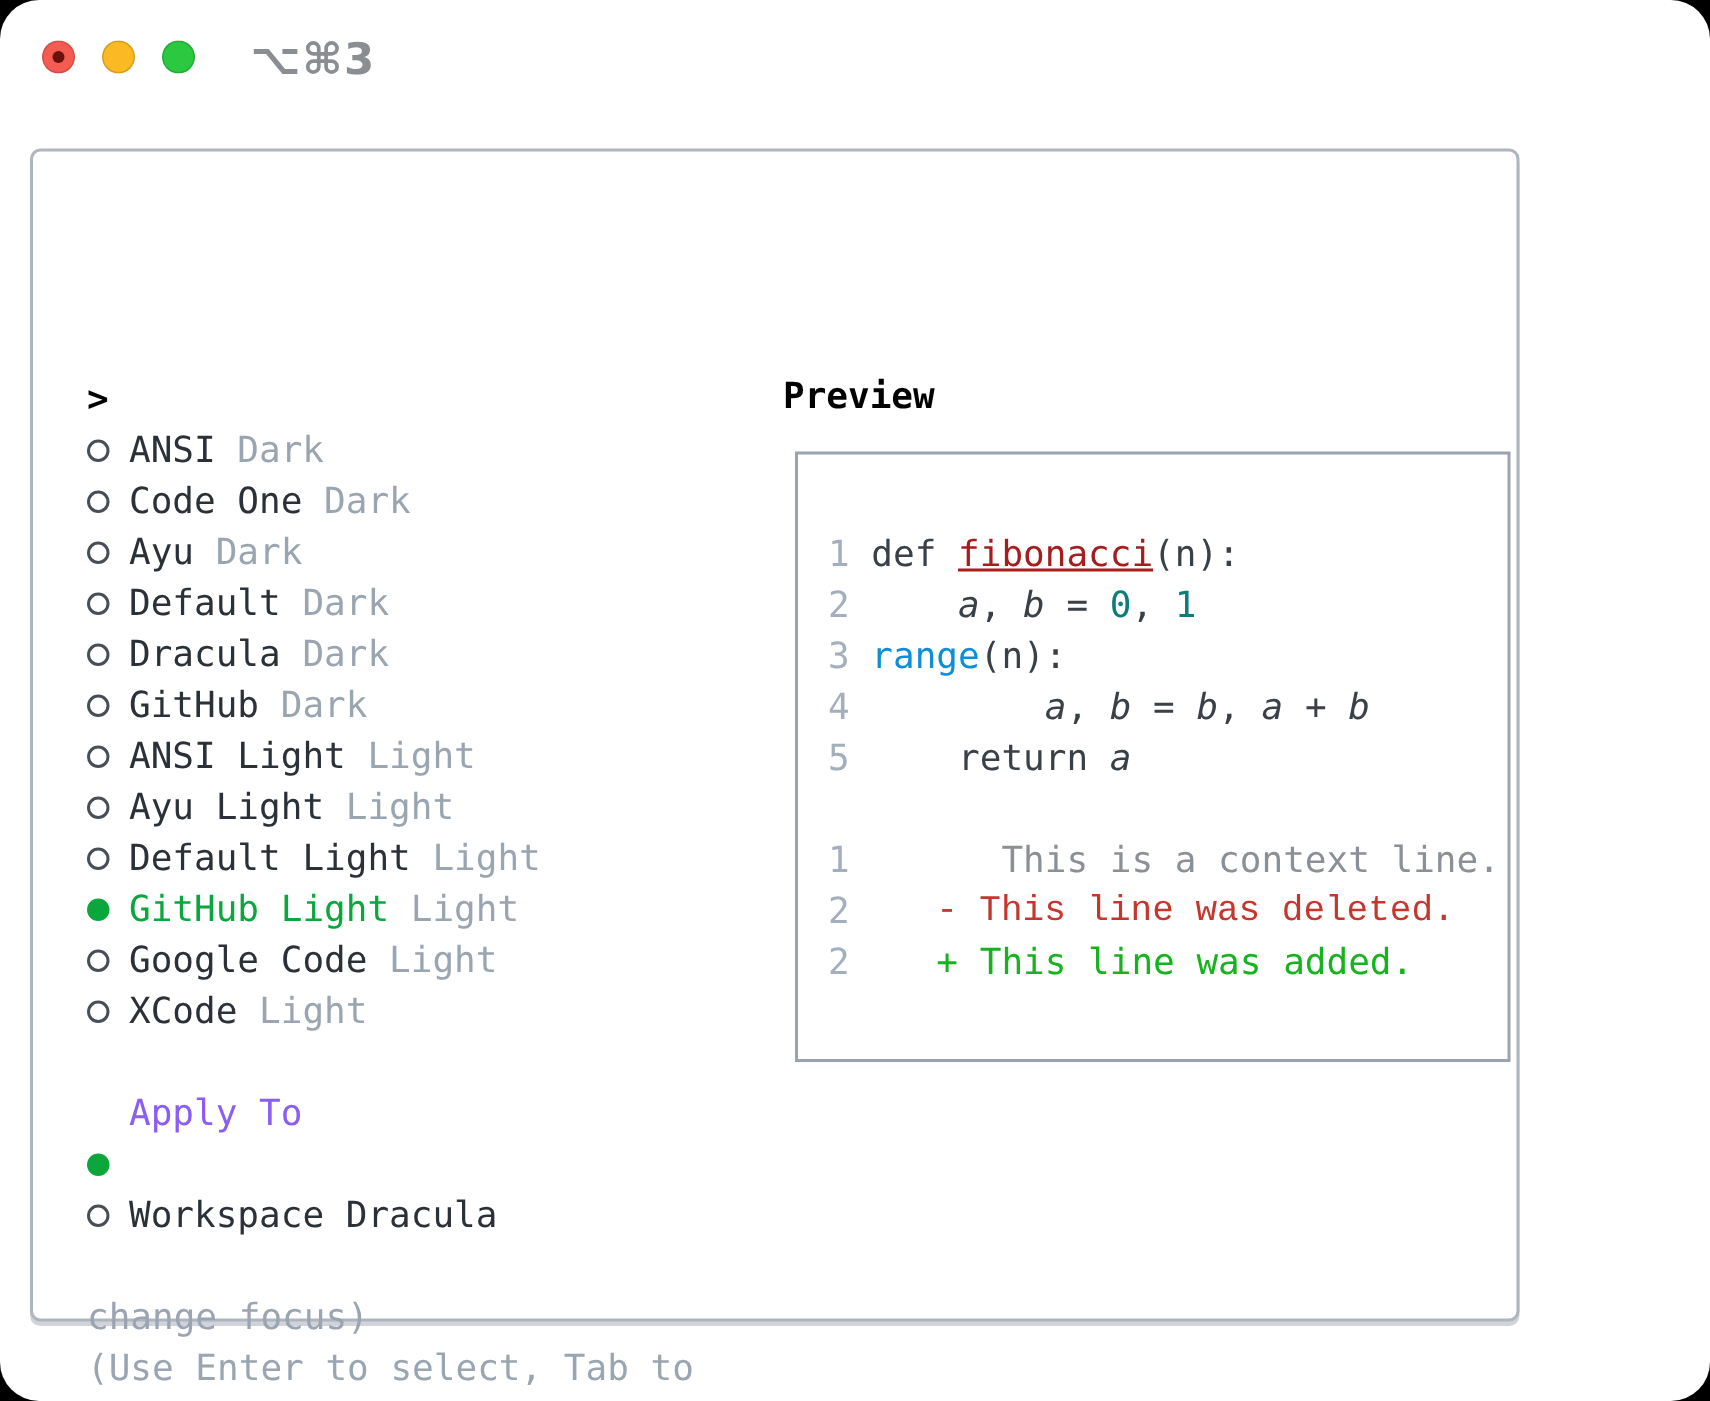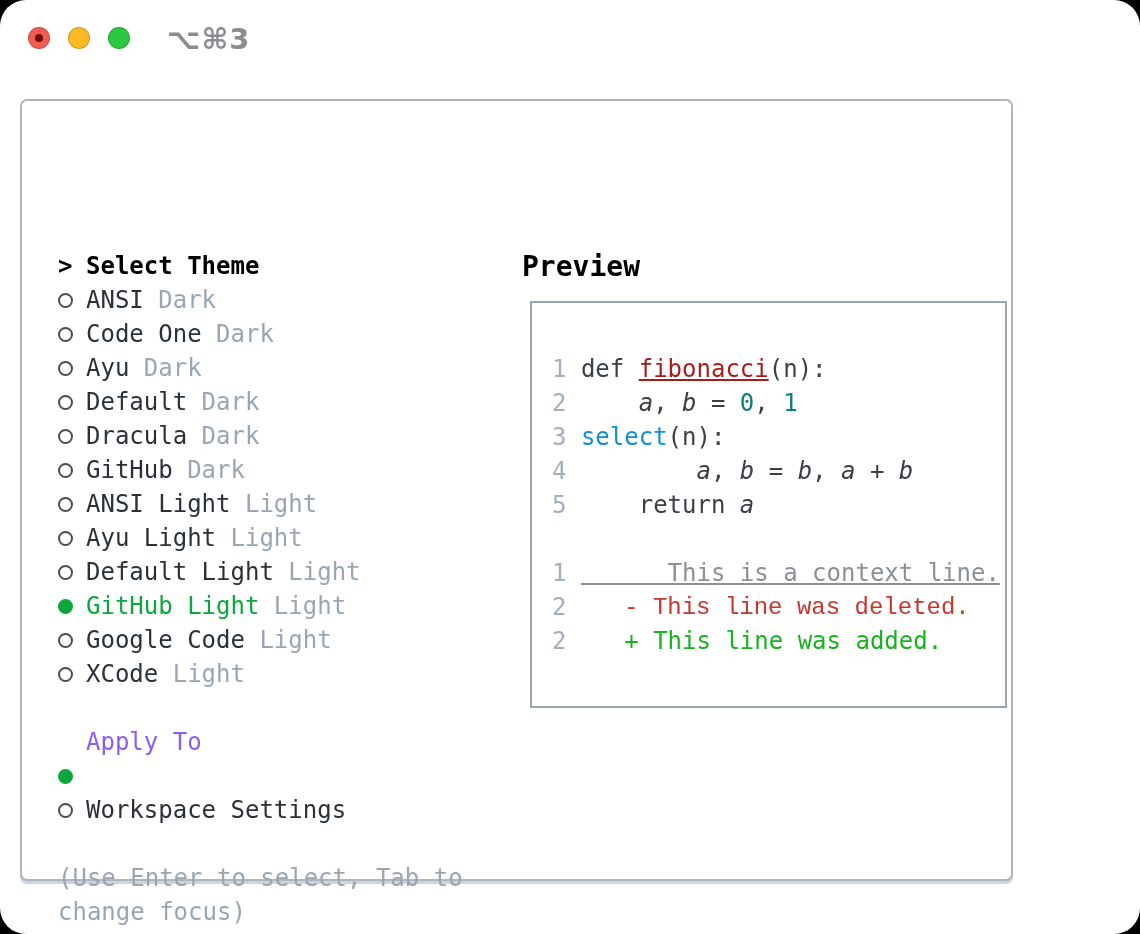--- a/index.html
+++ b/index.html
@@ -25,31 +25,31 @@
   .bullet{width:15px;height:15px;border:2.5px solid #474E57;border-radius:50%;box-sizing:border-box;}
   .bullet.filled{background:var(--selected_green);border-color:var(--selected_green);}
   .prompt{font-weight:700;color:#000;}
   .header-title{font-weight:700;color:#000;}
   .apply-title{color:#8b5cf6;}
   .name.selected{color:var(--selected_green);text-align:right;}
   .variant{color:var(--muted_gray);margin-left:1ch;}
   .hint{color:var(--muted_gray);}
 
   
-  .preview-title{position:absolute;left:500px;top:149px;font-weight:700;font-size:28px;color:#000;}
+  .preview-title{position:absolute;left:500px;top:149px;font-weight:700;font-size:24px;color:#000;}
   .preview-box{position:absolute;left:508px;top:200px;width:477px;height:407px;border:2px solid #9AA3AF;box-sizing:border-box;padding:49px 0 0 20px;overflow:hidden;font-size:24px;}
   .line{height:34px;display:flex;align-items:center;white-space:pre;}
   .ln{color:var(--line_number_gray);width:2ch;flex:none;}
   .blank{height:34px;}
   .tk-code{color:#3A4047;}
   .tk-func{color:var(--func_red);text-decoration:underline;}
   .tk-num{color:var(--number_teal);}
   .tk-builtin{color:var(--builtin_blue);}
   .tk-var{color:#3A4047;font-style:italic;}
-  .diff-context{color:var(--context_gray);text-decoration:underline;}
+  .diff-context{color:var(--context_gray);}
   .diff-deleted{color:var(--deleted_red);font-family:Liberation Mono, monospace;}
   .diff-added{color:var(--added_green);text-align:right;}
 </style>
 </head>
 <body>
 
 <div class="screen">
   <div class="window">
 
     <div>
@@ -59,21 +59,20 @@
       <span class="traffic tl-yellow"></span>
       <span class="traffic tl-green"></span>
       <span class="shortcut">⌥⌘3</span>
     </div>
 
     <div class="panel">
 
       <div class="sidebar">
         <div class="row">
           <span class="lead"><span class="prompt">&gt;</span></span>
-          <span class="header-title">Select Theme</span>
         </div>
 
         <div id="theme-list">
   <div class="row option">
     <span class="lead"><span class="bullet"></span></span>
     <span class="name">ANSI</span>
     <span class="variant">Dark</span>
   </div>
 
   <div class="row option">
@@ -151,38 +150,38 @@
         </div>
 
         <div id="apply-list">
   <div class="row option">
     <span class="lead"><span class="bullet filled"></span></span>
     
   </div>
 
   <div class="row option">
     <span class="lead"><span class="bullet"></span></span>
-    <span class="name">Workspace Settings</span>
+    <span class="name">Workspace Dracula</span>
     
   </div>
 </div>
 
         <div class="row"></div>
 
+        <div class="row hint">change focus)</div>
         <div class="row hint">(Use Enter to select, Tab to</div>
-        <div class="row hint">change focus)</div>
       </div>
 
       <div class="preview-title">Preview</div>
 
       <div class="preview-box">
         <div id="code-lines">
             <div class="line"><span class="ln">1</span><span class="tk-code">def </span><span class="tk-func">fibonacci</span><span class="tk-code">(n):</span></div>
             <div class="line"><span class="ln">2</span><span class="tk-code">    </span><span class="tk-var">a</span><span class="tk-code">, </span><span class="tk-var">b</span><span class="tk-code"> = </span><span class="tk-num">0</span><span class="tk-code">, </span><span class="tk-num">1</span></div>
-            <div class="line"><span class="ln">3</span><span class="tk-builtin">select</span><span class="tk-code">(n):</span></div>
+            <div class="line"><span class="ln">3</span><span class="tk-builtin">range</span><span class="tk-code">(n):</span></div>
             <div class="line"><span class="ln">4</span><span class="tk-code">        </span><span class="tk-var">a</span><span class="tk-code">, </span><span class="tk-var">b</span><span class="tk-code"> = </span><span class="tk-var">b</span><span class="tk-code">, </span><span class="tk-var">a</span><span class="tk-code"> + </span><span class="tk-var">b</span></div>
             <div class="line"><span class="ln">5</span><span class="tk-code">    return </span><span class="tk-var">a</span></div>
           </div>
         <div class="blank"></div>
         <div id="diff-lines">
             <div class="line"><span class="ln">1</span><span class="diff-context">      This is a context line.</span></div>
             <div class="line"><span class="ln">2</span><span class="diff-deleted">   - This line was deleted.</span></div>
             <div class="line"><span class="ln">2</span><span class="diff-added">   + This line was added.</span></div>
           </div>
       </div>

